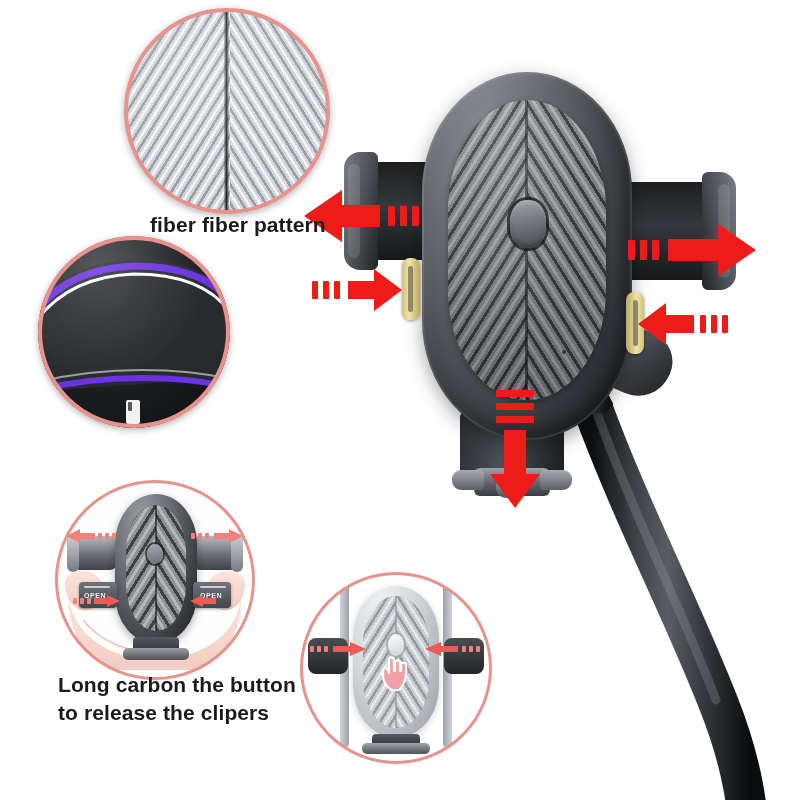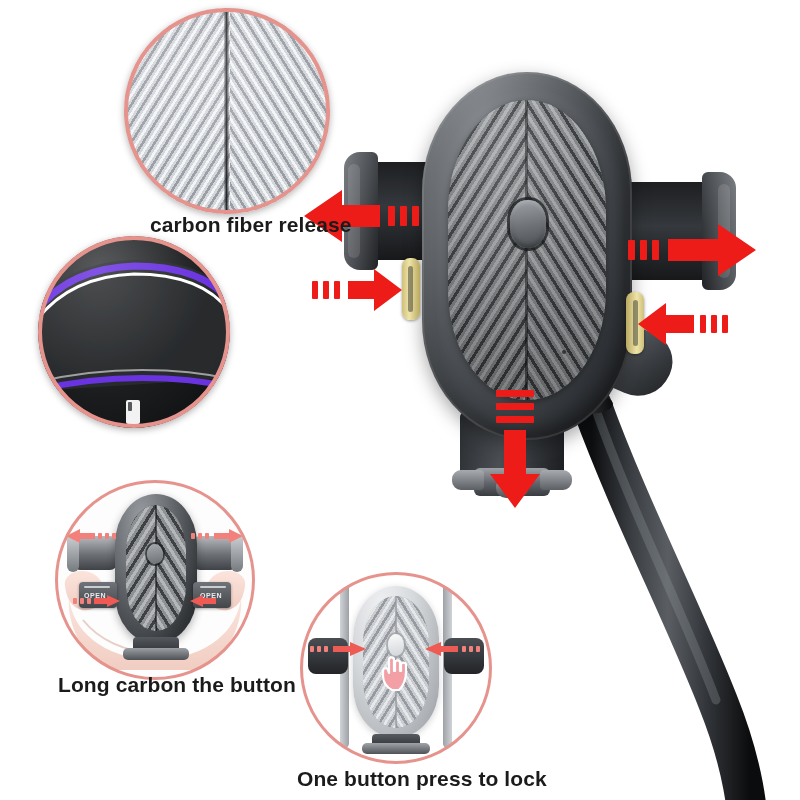--- a/index.html
+++ b/index.html
@@ -257,21 +257,21 @@
       <div class="cf-light" style="position:absolute;left:106px;top:-10px;width:120px;height:226px;
            filter:contrast(1.12);"></div>
       <div style="position:absolute;left:100px;top:-10px;width:5px;height:226px;
                   background:linear-gradient(90deg,rgba(70,72,76,.25),rgba(28,30,33,.95),rgba(70,72,76,.25));"></div>
       <div style="position:absolute;inset:0;
                   background:radial-gradient(circle at 38% 30%,
                     rgba(255,255,255,.22) 0%, rgba(255,255,255,0) 62%);"></div>
     </div>
   </div>
   <div class="callout-ring" style="left:124px;top:8px;width:206px;height:206px;border:4px solid #e5938c;"></div>
-  <div class="caption" style="left:150px;top:212px;font-size:21px;">carbon fiber release</div>
+  <div class="caption" style="left:150px;top:212px;font-size:21px;">fiber fiber pattern</div>
 
   <div class="callout sh" style="left:38px;top:236px;width:192px;height:192px;">
     <div style="position:absolute;inset:0;overflow:hidden;border-radius:50%;
                 background:radial-gradient(ellipse at 35% 22%, #3b3d40 0%, #1d1f21 48%, #0a0b0c 100%);">
 
       <svg width="192" height="192" viewBox="0 0 192 192" style="position:absolute;left:0;top:0;">
         <path d="M-14,92 C4,48 40,26 96,24 C150,24 180,40 196,64 L196,142 L-14,156 Z" fill="#2a2c2f" opacity="0.9"></path>
         <path d="M-14,96 C6,54 42,32 96,30 C148,30 178,46 194,68" fill="none" stroke="#6a33e0" stroke-width="7"></path>
         <path d="M-14,104 C8,62 44,40 96,38 C146,38 176,54 192,76 L196,150" fill="none" stroke="#ffffff" stroke-width="3"></path>
         <path d="M-16,158 C20,148 60,142 104,142 C140,142 172,146 196,152" fill="none" stroke="#6a33e0" stroke-width="6"></path>
@@ -393,20 +393,21 @@
       <div class="arrow" style="left:134px;top:114px;width:48px;height:14px;">
         <svg width="28" height="14" viewBox="0 0 28 14">
           <path d="M1,7 L14,1 L14,4 L27,4 L27,10 L14,10 L14,13 Z" fill="#ee5a54"></path>
         </svg>
       </div>
 
     </div>
   </div>
   <div class="callout-ring" style="left:55px;top:480px;width:200px;height:200px;border:3px solid #e5938c;"></div>
   <div class="caption" style="left:58px;top:672px;font-size:21px;">Long carbon the button</div>
+  <div class="caption" style="left:58px;top:700px;font-size:21px;">to release the clipers</div>
 
   <div class="callout" style="left:300px;top:572px;width:192px;height:192px;background:#ffffff;">
     <div style="position:absolute;inset:0;overflow:hidden;border-radius:50%;">
 
       <div style="position:absolute;left:36px;top:8px;width:120px;height:178px;">
 
         <div style="position:absolute;left:4px;top:0px;width:9px;height:168px;
                     border-radius:5px;background:linear-gradient(90deg,#cfd3d7,#9ea2a7);"></div>
         <div style="position:absolute;left:107px;top:0px;width:9px;height:168px;
                     border-radius:5px;background:linear-gradient(90deg,#9ea2a7,#cfd3d7);"></div>
@@ -464,15 +465,14 @@
         <svg width="36" height="16" viewBox="0 0 36 16">
           <path d="M1,8 L17,1 L17,5 L34,5 L34,11 L17,11 L17,15 Z" fill="#ee5a54"></path>
         </svg>
         <div class="dash" style="left:38px;top:5px;width:4px;height:6px;background:#f2817c;"></div>
         <div class="dash" style="left:45px;top:5px;width:4px;height:6px;background:#f2817c;"></div>
         <div class="dash" style="left:52px;top:5px;width:4px;height:6px;background:#f2817c;"></div>
       </div>
     </div>
   </div>
   <div class="callout-ring" style="left:300px;top:572px;width:192px;height:192px;border:3px solid #e5938c;"></div>
-  <div class="caption" style="left:297px;top:766px;font-size:21px;">One button press to lock</div>
 
 </div>
 
 </body></html>

